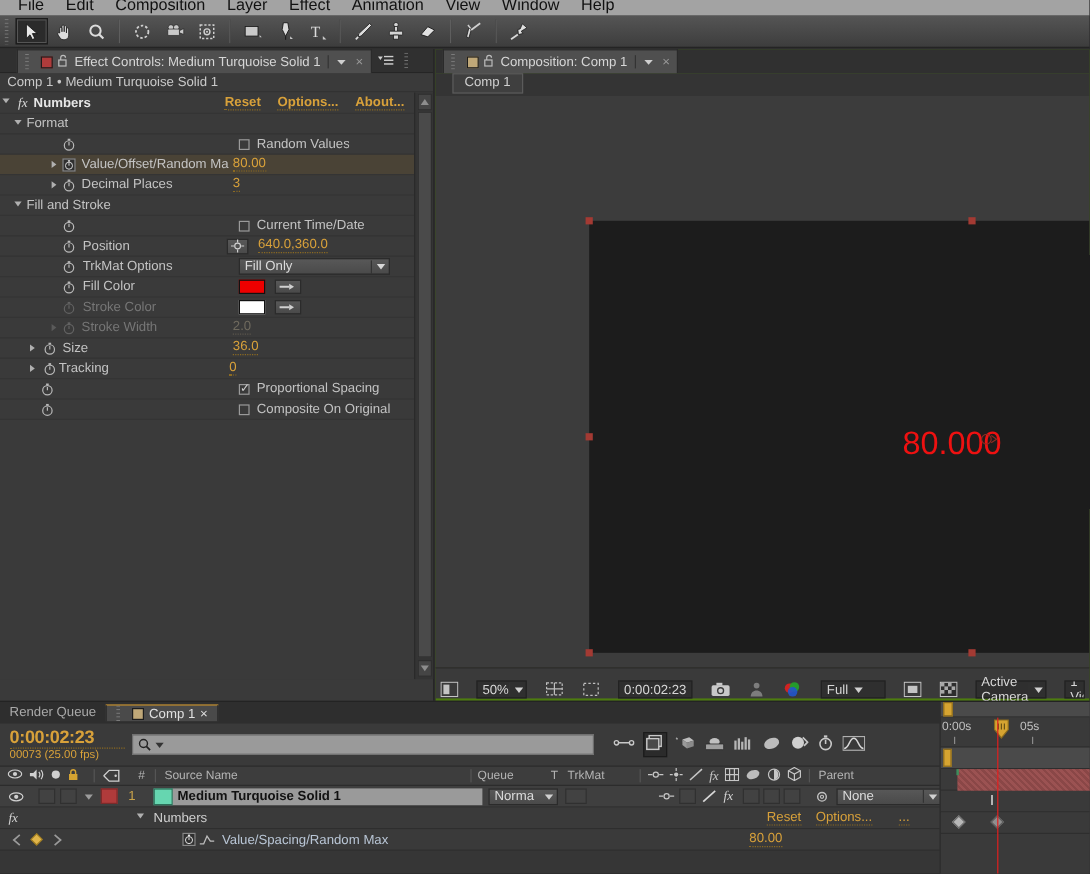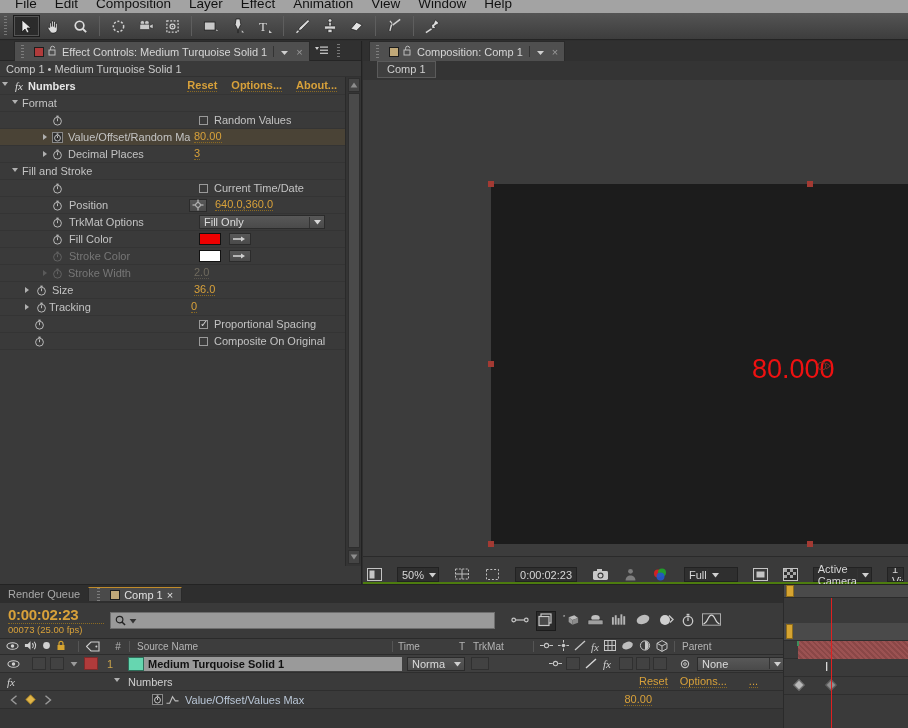--- a/index.html
+++ b/index.html
@@ -836,21 +836,21 @@
       <span style="width:28px;display:flex;justify-content:center">
         <svg width="14" height="11" viewBox="0 0 14 11">
             <path d="M0.5 5.5 L5 1 L13 1 L13 10 L5 10 Z" fill="none" stroke="#cfcfcf" stroke-width="1.1"></path>
             <circle cx="10.4" cy="5.5" r="1" fill="#cfcfcf"></circle>
           </svg>
       </span>
       <span style="width:22px;text-align:center">#</span>
       <span style="width:1px;height:11px;background:#555"></span>
       <span style="width:262px;padding-left:7px">Source Name</span>
       <span style="width:1px;height:11px;background:#555"></span>
-      <span style="width:58px;padding-left:5px">Time</span>
+      <span style="width:58px;padding-left:5px">Queue</span>
       <span style="width:22px;text-align:center">T</span>
       <span style="width:60px">TrkMat</span>
       <span style="width:1px;height:11px;background:#555"></span>
       <span style="display:flex;align-items:center;gap:5px;padding-left:6px;width:140px">
         <span><svg width="13" height="9" viewBox="0 0 14 9">
               <line x1="0" y1="4.5" x2="4" y2="4.5" stroke="#c6c6c6" stroke-width="1.1"></line>
               <line x1="10" y1="4.5" x2="14" y2="4.5" stroke="#c6c6c6" stroke-width="1.1"></line>
               <circle cx="7" cy="4.5" r="2.3" fill="none" stroke="#c6c6c6" stroke-width="1.1"></circle>
             </svg></span>
         <span><svg width="11" height="11" viewBox="0 0 11 11">
@@ -979,28 +979,44 @@
             <circle cx="5.5" cy="6.2" r="3.6" fill="none" stroke="#e8e8e8" stroke-width="1"></circle>
             <rect x="4.4" y="0.6" width="2.2" height="1.5" fill="#e8e8e8"></rect>
             <line x1="5.5" y1="3.6" x2="5.5" y2="6.2" stroke="#e8e8e8" stroke-width="1"></line>
           </svg>
       </span>
       <span style="width:18px;display:flex;justify-content:center">
         <svg width="13" height="10" viewBox="0 0 14 10">
             <path d="M0.5 8.5 L4 8.5 L7 1.5 L10 6 L13.5 6" fill="none" stroke="#bdbdbd" stroke-width="1.2"></path>
           </svg>
       </span>
-      <span style="color:#b9c6d6;margin-left:4px">Value/Offset/Values Max</span>
+      <span style="color:#b9c6d6;margin-left:4px">Value/Spacing/Random Max</span>
       <span style="flex:1"></span>
       <span class="val" style="margin-right:256px;color:#d8a13a;border-bottom:1px dotted #8b6a22">80.00</span>
     </div>
 
     <div class="ruler">
       <div style="position:absolute;left:0;top:0;width:125px;height:13px;background:#4a4a4a;border-bottom:1px solid #2b2b2b">
         <div style="position:absolute;left:2px;top:0;width:8px;height:12px;background:#d6a431;border:1px solid #8d6c1d"></div>
+      </div>
+      <div style="position:absolute;left:0;top:13px;width:125px;height:25px;background:#3a3a3a;border-bottom:1px solid #2b2b2b">
+        <span class="lbl-sm" style="position:absolute;left:1px;top:2px">0:00s</span>
+        <span class="lbl-sm" style="position:absolute;left:66px;top:2px">05s</span>
+        <span style="position:absolute;left:11px;top:16px;width:1px;height:6px;background:#8a8a8a"></span>
+        <span style="position:absolute;left:76px;top:16px;width:1px;height:6px;background:#8a8a8a"></span>
+        <span style="position:absolute;left:44px;top:1px">
+          <svg width="13" height="17" viewBox="0 0 13 17">
+              <path d="M0.8 1 L12.2 1 L12.2 9 L6.5 16 L0.8 9 Z" fill="#d6a431" stroke="#8d6c1d"></path>
+              <g stroke="#6b5316" stroke-width="1">
+                <line x1="4" y1="4" x2="4" y2="9"></line>
+                <line x1="6.5" y1="4" x2="6.5" y2="9"></line>
+                <line x1="9" y1="4" x2="9" y2="9"></line>
+              </g>
+            </svg>
+        </span>
       </div>
 
       <div style="position:absolute;left:0;top:38px;width:125px;height:18px;background:#4a4a4a;border-bottom:1px solid #2e2e2e">
         <div style="position:absolute;left:2px;top:1px;width:7px;height:15px;background:#d6a431;border:1px solid #8d6c1d"></div>
       </div>
 
       <div style="position:absolute;left:0;top:56px;width:125px;height:18px;background:#3a3a3a;border-bottom:1px solid #2e2e2e">
         <div class="workbar" style="left:14px;top:0;width:111px;height:18px;
              background-image:repeating-linear-gradient(45deg,#9b5252 0 2px,#8a4747 2px 4px);"></div>
         <div style="position:absolute;left:13px;top:0;width:2px;height:5px;background:#3d8f5c"></div>

